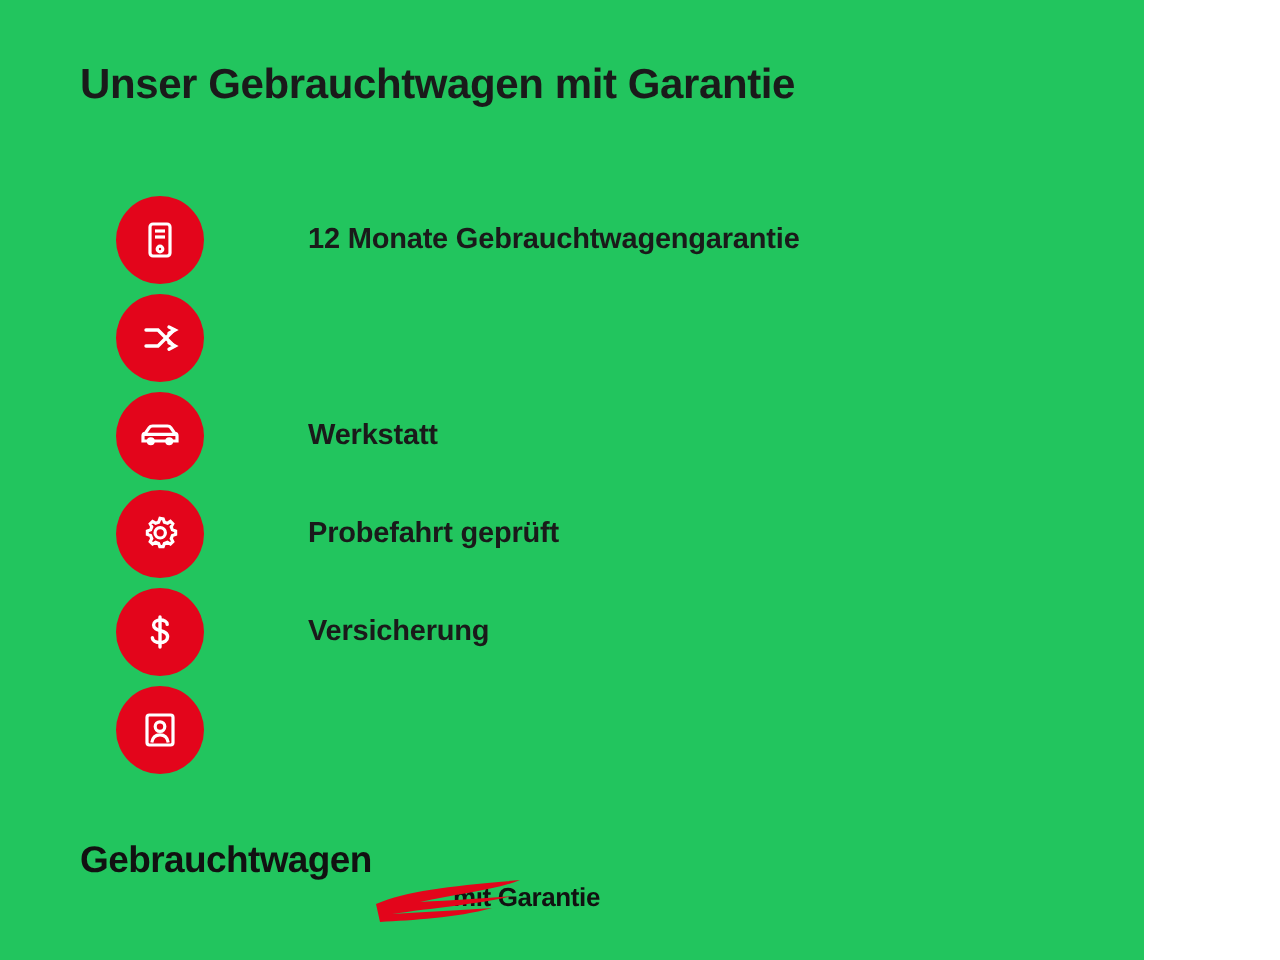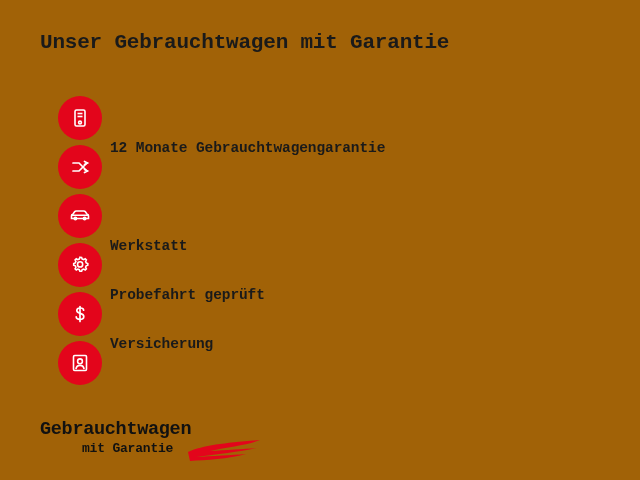--- a/index.html
+++ b/index.html
@@ -4,45 +4,44 @@
 <style>
   * { box-sizing: border-box; margin: 0; padding: 0; }
   html, body {
     width: 640px; height: 480px;
     background: #ffffff;
     font-family: "Liberation Sans", sans-serif;
     overflow: hidden;
   }
   .page {
     position: relative;
-    width: 640px; height: 480px;
-    background: #a16207;
-    font-family: Liberation Mono, monospace;
+    width: 572px; height: 480px;
+    background: #22c55e;
   }
   .headline {
     position: absolute;
     left: 40px; top: 30px;
     width: 560px;
     font-size: 21px;
     font-weight: bold;
     color: #1a1a1a;
     line-height: 1.27;
     letter-spacing: -0.2px;
   }
   .headline .line { display: block; }
   .items {
     position: absolute;
     left: 58px; top: 96px;
     width: 540px;
   }
   .item {
     display: flex;
+    align-items: center;
     height: 48px;
     margin-bottom: 1px;
-    flex-direction: column;
   }
   .badge {
     width: 44px; height: 44px;
     border-radius: 50%;
     background: #e3051b;
     display: flex;
     align-items: center;
     justify-content: center;
     flex: 0 0 44px;
   }
@@ -68,20 +67,21 @@
     letter-spacing: -0.3px;
     line-height: 1.05;
   }
   .logo-bottom {
     margin-top: 2px;
     margin-left: 42px;
     font-size: 13px;
     font-weight: bold;
     color: #111111;
     letter-spacing: -0.2px;
+    text-align: right;
   }
   .logo-swoosh {
     position: absolute;
     left: 146px; top: 18px;
     width: 78px; height: 26px;
   }
 </style>
 </head>
 <body>
 

